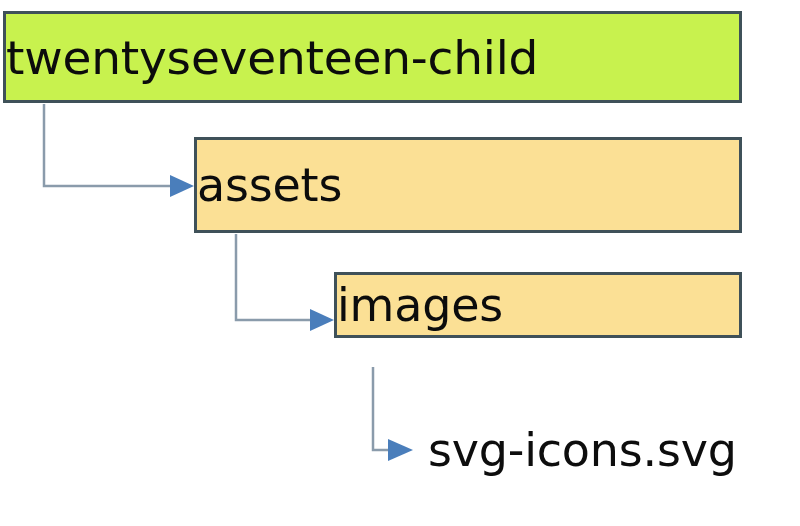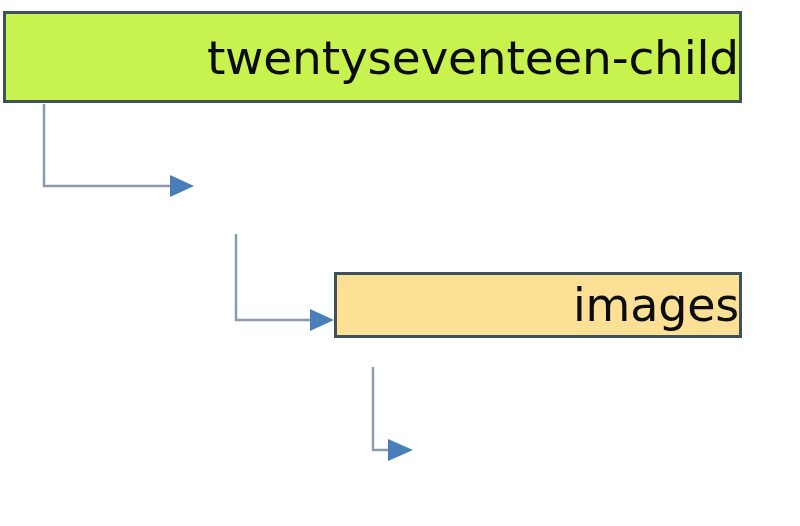--- a/index.html
+++ b/index.html
@@ -25,21 +25,21 @@
     width: 800px;
     height: 526px;
     pointer-events: none;
   }
   .node {
     position: absolute;
     box-sizing: border-box;
     border: 3px solid #3f5159;
     display: flex;
     align-items: center;
-    justify-content: flex-end;
+    justify-content: flex-start;
     text-align: center;
   }
   .node-label {
     color: #0c0c0c;
     line-height: 1;
     white-space: nowrap;
     letter-spacing: -0.2px;
   }
   #node-root {
     left: 3px;
@@ -106,19 +106,25 @@
     <g>
       <path d="M 373 367 L 373 450 L 390 450" fill="none" stroke="#8a9bab" stroke-width="2.5"></path>
       <polygon points="388,439 413,450 388,461" fill="#4a7ebb"></polygon>
     </g>
   </svg>
 
   <div class="node" id="node-root">
     <span class="node-label">twentyseventeen-child</span>
   </div>
 
+  <div class="node" id="node-assets">
+    <span class="node-label">assets</span>
+  </div>
 
   <div class="node" id="node-images">
     <span class="node-label">images</span>
   </div>
 
+  <div id="leaf-file">
+    <span class="node-label">svg-icons.svg</span>
+  </div>
 
 </div>
 
 </body></html>

